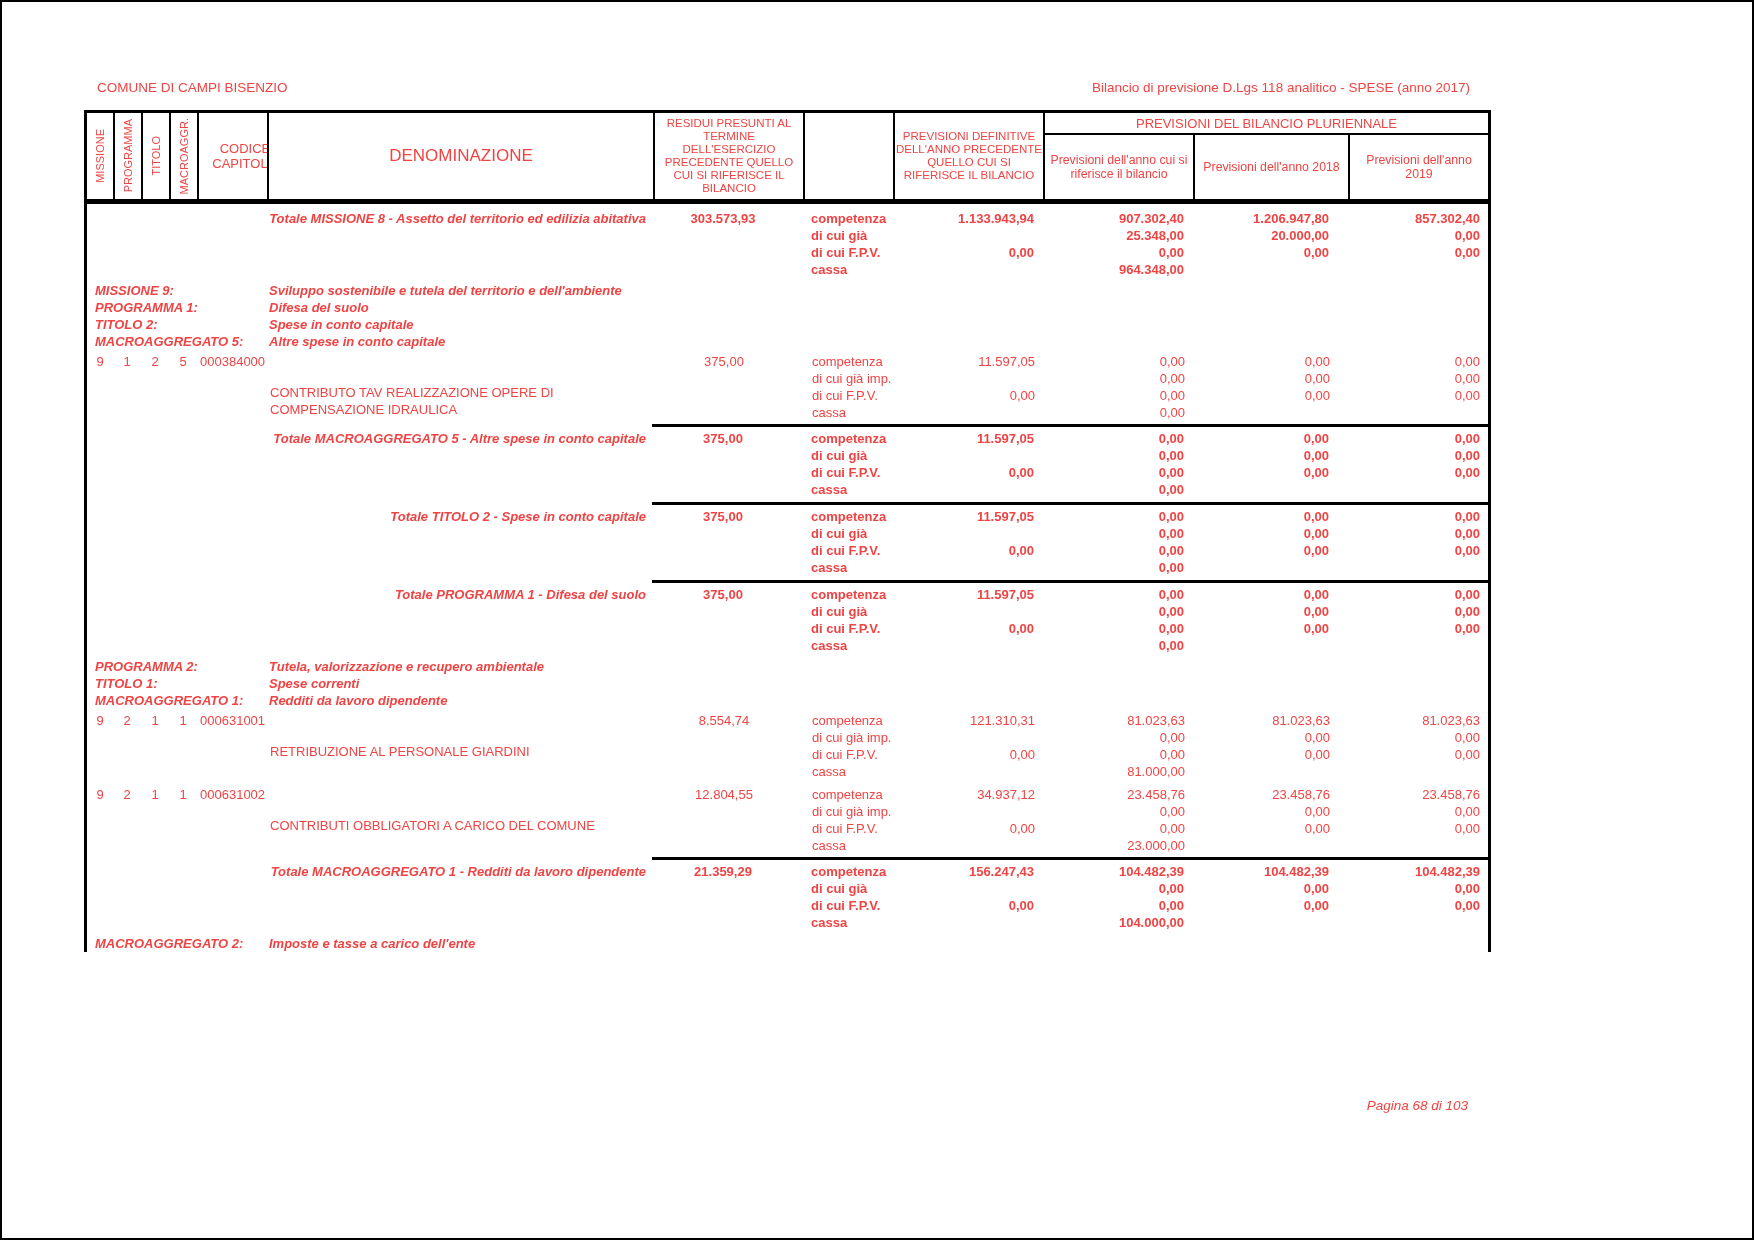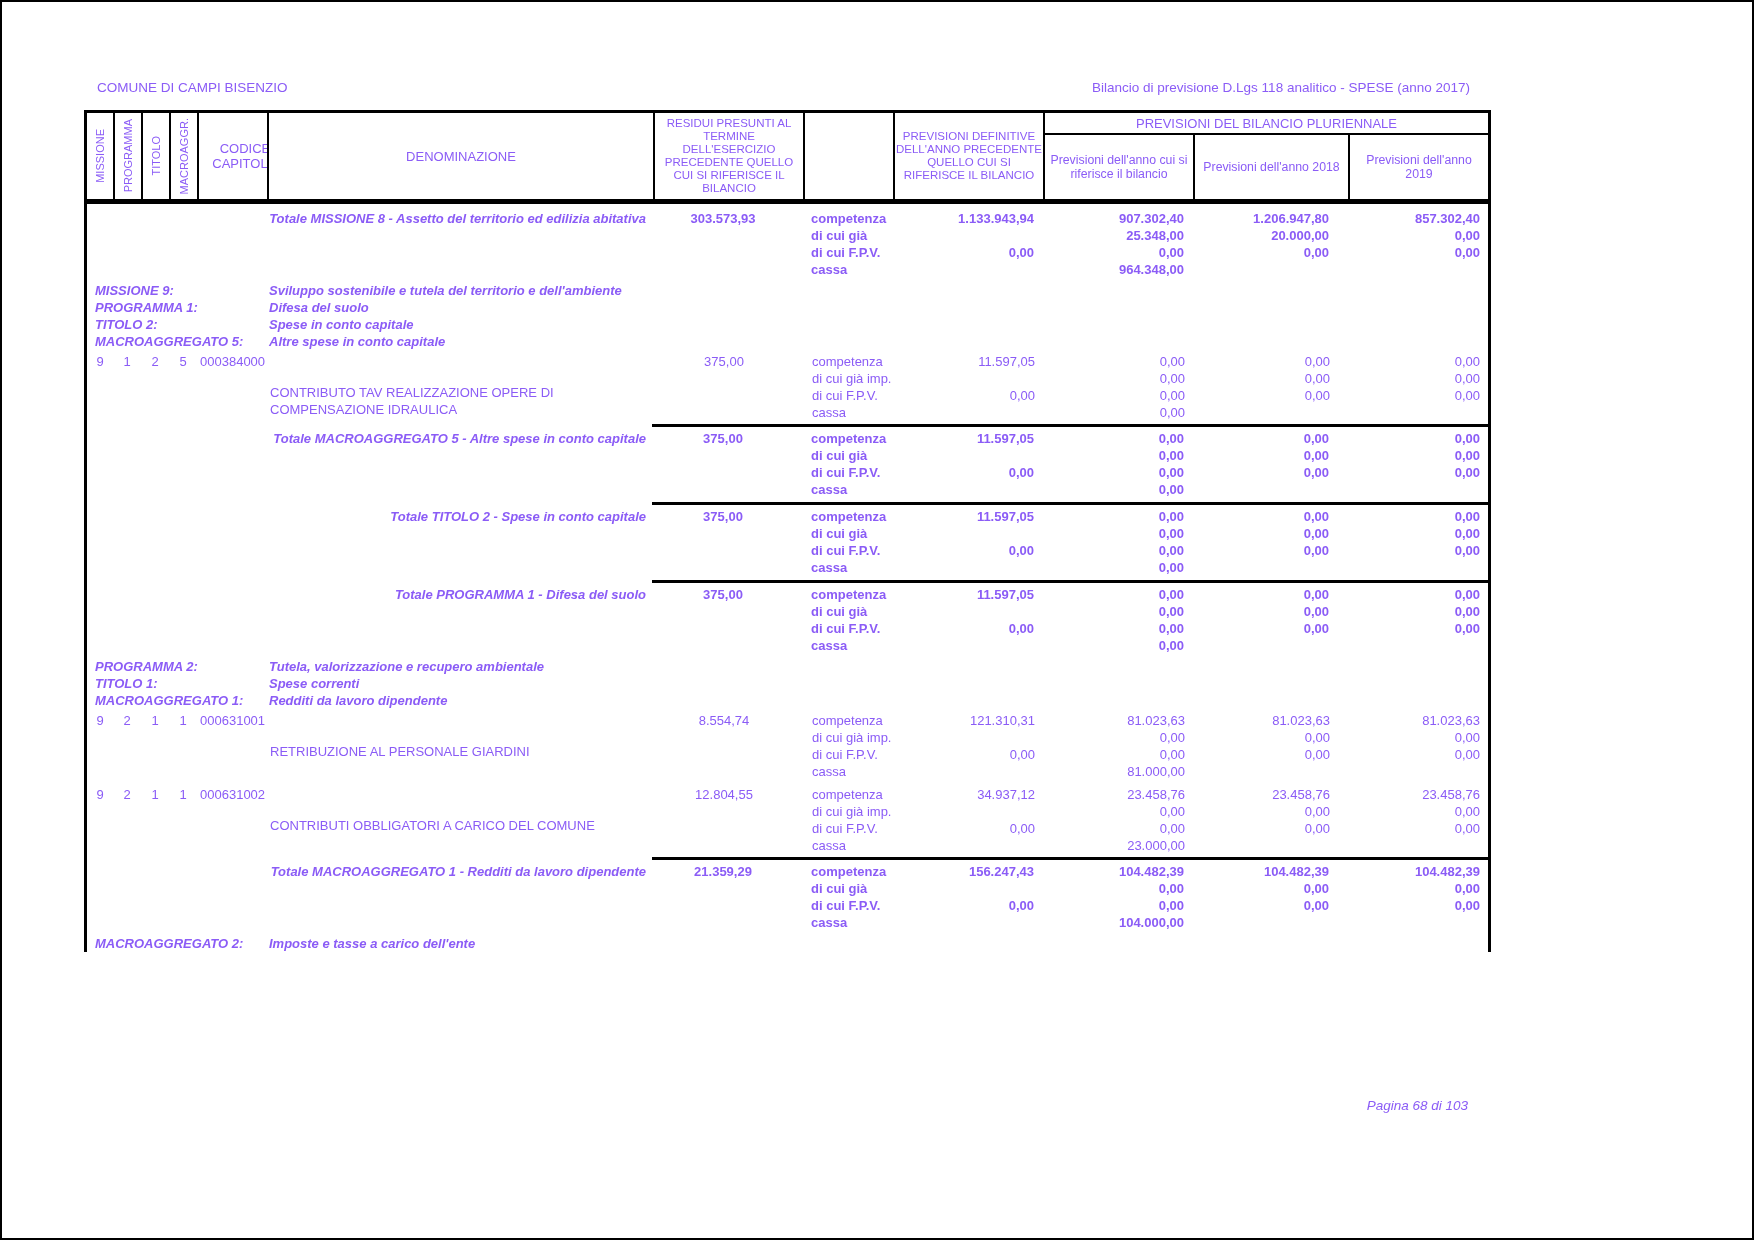--- a/index.html
+++ b/index.html
@@ -1,29 +1,29 @@
 <!DOCTYPE html>
 <html><head>
 <meta charset="utf-8">
 <style>
   html,body{margin:0;padding:0;background:#888;}
   .page{position:relative;width:1754px;height:1240px;background:#fff;border:2px solid #000;
-        box-sizing:border-box;font-family:"Liberation Sans","DejaVu Sans",sans-serif;color:#8b5cf6;overflow:hidden;}
+        box-sizing:border-box;font-family:"Liberation Sans","DejaVu Sans",sans-serif;color:#ef4444;overflow:hidden;}
   .org{position:absolute;left:95px;top:78px;font-size:13.5px;}
   .doctitle{position:absolute;right:282px;top:78px;font-size:13.5px;}
 
   
   .thead{position:absolute;left:82px;top:108px;width:1407px;height:94px;box-sizing:border-box;
          border:3px solid #000;border-bottom:5px solid #000;display:flex;}
   .hc{box-sizing:border-box;border-right:2px solid #000;display:flex;align-items:center;justify-content:center;
       text-align:center;overflow:hidden;}
   .vcell{width:28px;}
   .vtext{writing-mode:vertical-rl;transform:rotate(180deg);font-size:11px;white-space:nowrap;}
   .hcodice{width:70px;font-size:13px;line-height:15px;padding-left:24px;}
-  .hdenom{width:386px;font-size:13px;}
+  .hdenom{width:386px;font-size:17px;}
   .hresidui{width:150px;font-size:11.5px;line-height:13px;padding:1px;}
   .hempty{width:90px;}
   .hprevdef{width:150px;font-size:11.5px;line-height:13px;padding:1px;}
   .hgroup{flex:1;display:flex;flex-direction:column;border-right:none;}
   .hpluri{box-sizing:border-box;height:22px;border-bottom:2px solid #000;display:flex;align-items:center;
           justify-content:center;font-size:13px;}
   .hsub{flex:1;display:flex;}
   .hsub .hc{font-size:12.3px;line-height:14px;padding:1px;}
   .hanno{width:150px;}
   .h2018{width:155px;}

